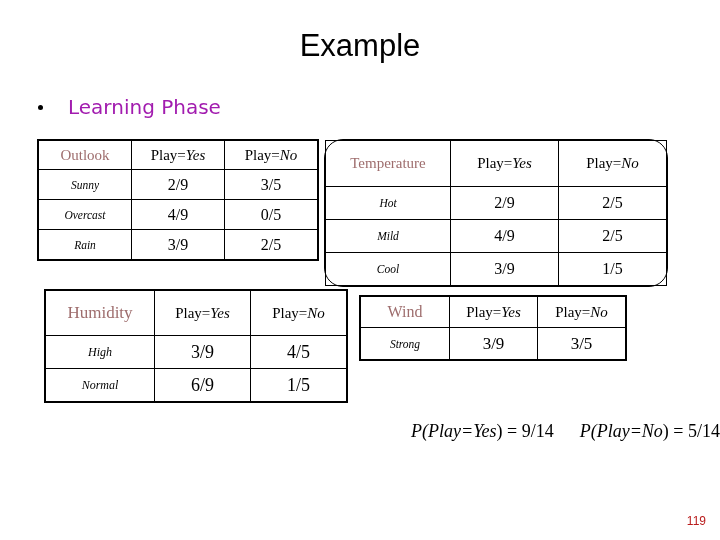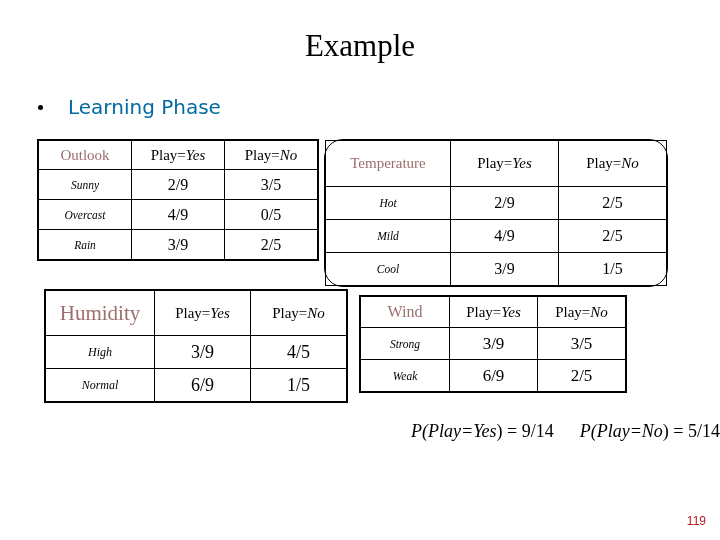--- a/index.html
+++ b/index.html
@@ -16,21 +16,21 @@
     color: #000000;
   }
 
   
   .slide-title {
     position: absolute;
     left: 0;
     top: 28px;
     width: 720px;
     text-align: center;
-    font-family: Liberation Serif, serif;
+    font-family: Liberation Sans, sans-serif;
     font-size: 31px;
     font-weight: 400;
     letter-spacing: 0px;
     color: #000000;
   }
 
   
   .bullet-row {
     position: absolute;
     left: 38px;
@@ -43,21 +43,21 @@
     width: 5px;
     height: 5px;
     border-radius: 50%;
     background: #000000;
     flex: 0 0 auto;
     margin-right: 16px;
   }
   .bullet-text {
     font-family: "DejaVu Sans", sans-serif;
     font-size: 20px;
-    color: #0369a1;
+    color: #a21caf;
     white-space: nowrap;
   }
 
   
   .tbl {
     position: absolute;
     border-collapse: collapse;
     background: #ffffff;
     table-layout: fixed;
   }
@@ -111,21 +111,21 @@
   #table-temperature td.c2 { width: 107px; }
   #table-temperature tr.hdr td { height: 45px; }
   #table-temperature tr.bdy td { height: 32px; }
 
   #table-humidity { left: 45px; top: 290px; width: 298px; }
   #table-humidity td.c0 { width: 108px; }
   #table-humidity td.c1 { width: 95px; }
   #table-humidity td.c2 { width: 95px; }
   #table-humidity tr.hdr td { height: 44px; }
   #table-humidity tr.bdy td { height: 32px; }
-  #table-humidity .attr-head { font-size: 21px; }
+  #table-humidity .attr-head { font-size: 17px; }
   #table-humidity .play-head { font-size: 15px; }
   #table-humidity .val { font-size: 18px; }
   #table-humidity .rowlabel { font-size: 12px; }
 
   #table-wind { left: 360px; top: 296px; width: 262px; padding-left: 7px; }
   #table-wind td.c0 { width: 88px; }
   #table-wind td.c1 { width: 87px; }
   #table-wind td.c2 { width: 87px; }
   #table-wind tr.hdr td { height: 30px; }
   #table-wind tr.bdy td { height: 31px; }
@@ -243,25 +243,20 @@
       <tr class="hdr">
     <td class="c0 attr-head">Wind</td>
     <td class="c1 play-head"><span>Play=</span><span class="it">Yes</span></td>
     <td class="c2 play-head"><span>Play=</span><span class="it">No</span></td>
   </tr>
   <tr class="bdy">
     <td class="c0 rowlabel">Strong</td>
     <td class="c1 val">3/9</td>
     <td class="c2 val">3/5</td>
   </tr>
-  <tr class="bdy">
-    <td class="c0 rowlabel">Weak</td>
-    <td class="c1 val">6/9</td>
-    <td class="c2 val">2/5</td>
-  </tr>
 </tbody>
   </table>
 
 <div class="prob-row">
   <span class="prob-item"><span class="it">P(Play=</span><span class="it">Yes</span><span>) = 9/14</span></span><span class="prob-item"><span class="it">P(Play=</span><span class="it">No</span><span>) = 5/14</span></span>
 </div>
 
 <div class="page-number">119</div>
 
 </body></html>

